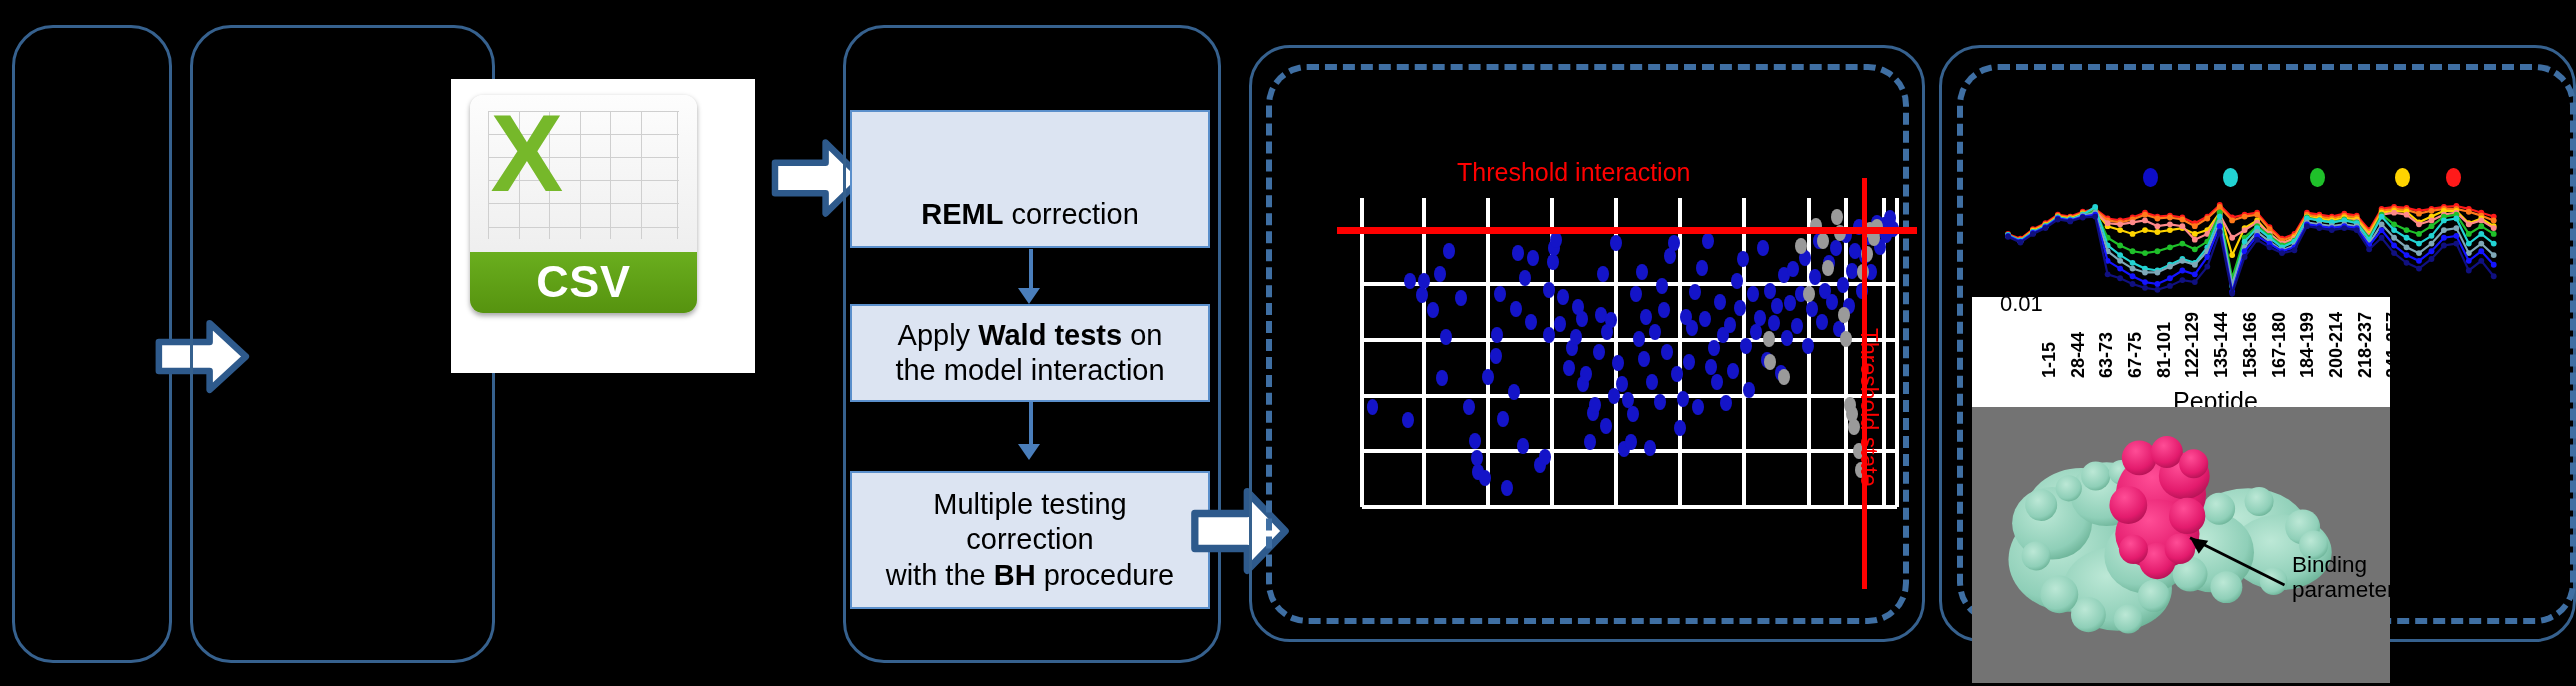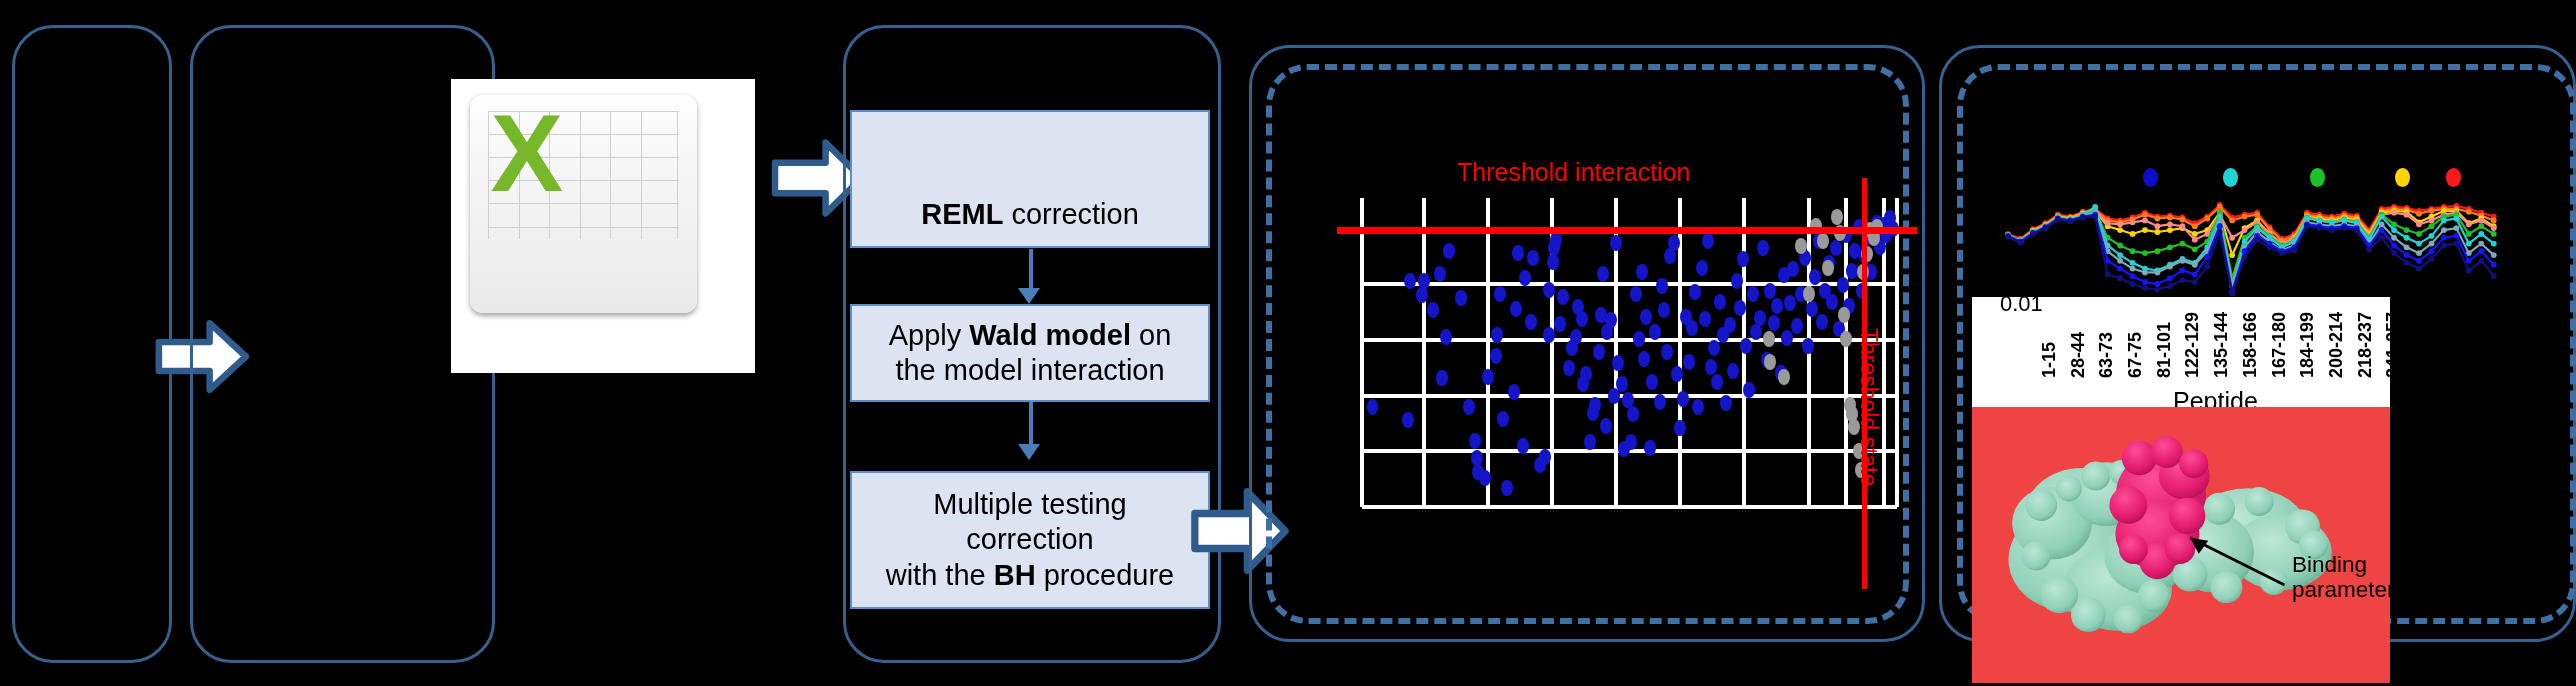--- a/index.html
+++ b/index.html
@@ -159,21 +159,21 @@
   .pep-ylabel-frag {
     position: absolute;
     color: #000;
     font-size: 22px;
     white-space: nowrap;
   }
 
   
   .protein-card {
     position: absolute;
-    background: #ef4444;
+    background: #737373;
     overflow: hidden;
     box-sizing: border-box;
   }
   .binding-text {
     position: absolute;
     color: #000;
     font-size: 22.5px;
     line-height: 1.12;
     white-space: nowrap;
   }
@@ -205,20 +205,21 @@
           <div class="csv-grid-line" style="left:0;   top:0; width:0.7px; height:100%;"></div>
           <div class="csv-grid-line" style="left:16%; top:0; width:0.7px; height:100%;"></div>
           <div class="csv-grid-line" style="left:32%; top:0; width:0.7px; height:100%;"></div>
           <div class="csv-grid-line" style="left:48%; top:0; width:0.7px; height:100%;"></div>
           <div class="csv-grid-line" style="left:64%; top:0; width:0.7px; height:100%;"></div>
           <div class="csv-grid-line" style="left:80%; top:0; width:0.7px; height:100%;"></div>
           <div class="csv-grid-line" style="left:99%; top:0; width:0.7px; height:100%;"></div>
         </div>
       </div>
       <div class="csv-x">X</div>
+      <div class="csv-band">CSV</div>
     </div>
   </div>
 
   <svg class="block-arrow" style="left:769px; top:131px; width:98px; height:94px;" viewBox="0 0 135 130">
     <polygon points="8,44 78,44 78,16 128,65 78,114 78,86 8,86" fill="#ffffff" stroke="#2E5A8C" stroke-width="9" stroke-linejoin="round"></polygon>
   </svg>
 
   <div class="panel" style="left:843px; top:25px; width:378px; height:638px;"></div>
 
   <div class="procbox" style="left:850px; top:110px; width:360px; height:138px;">
@@ -226,21 +227,21 @@
       <br>
       <br>
       <b>REML</b><span> correction</span>
     </div>
   </div>
   <div class="connector" style="left:1029px; top:249px; height:42px;"></div>
   <div class="connector-head" style="left:1018px; top:288px;"></div>
 
   <div class="procbox" style="left:850px; top:304px; width:360px; height:98px;">
     <div>
-      <span>Apply </span><b>Wald model</b><span> on</span><br>
+      <span>Apply </span><b>Wald tests</b><span> on</span><br>
       <span>the model interaction</span>
     </div>
   </div>
   <div class="connector" style="left:1029px; top:402px; height:45px;"></div>
   <div class="connector-head" style="left:1018px; top:444px;"></div>
 
   <div class="procbox" style="left:850px; top:471px; width:360px; height:138px;">
     <div>
       <span>Multiple testing</span><br>
       <span>correction</span><br>

